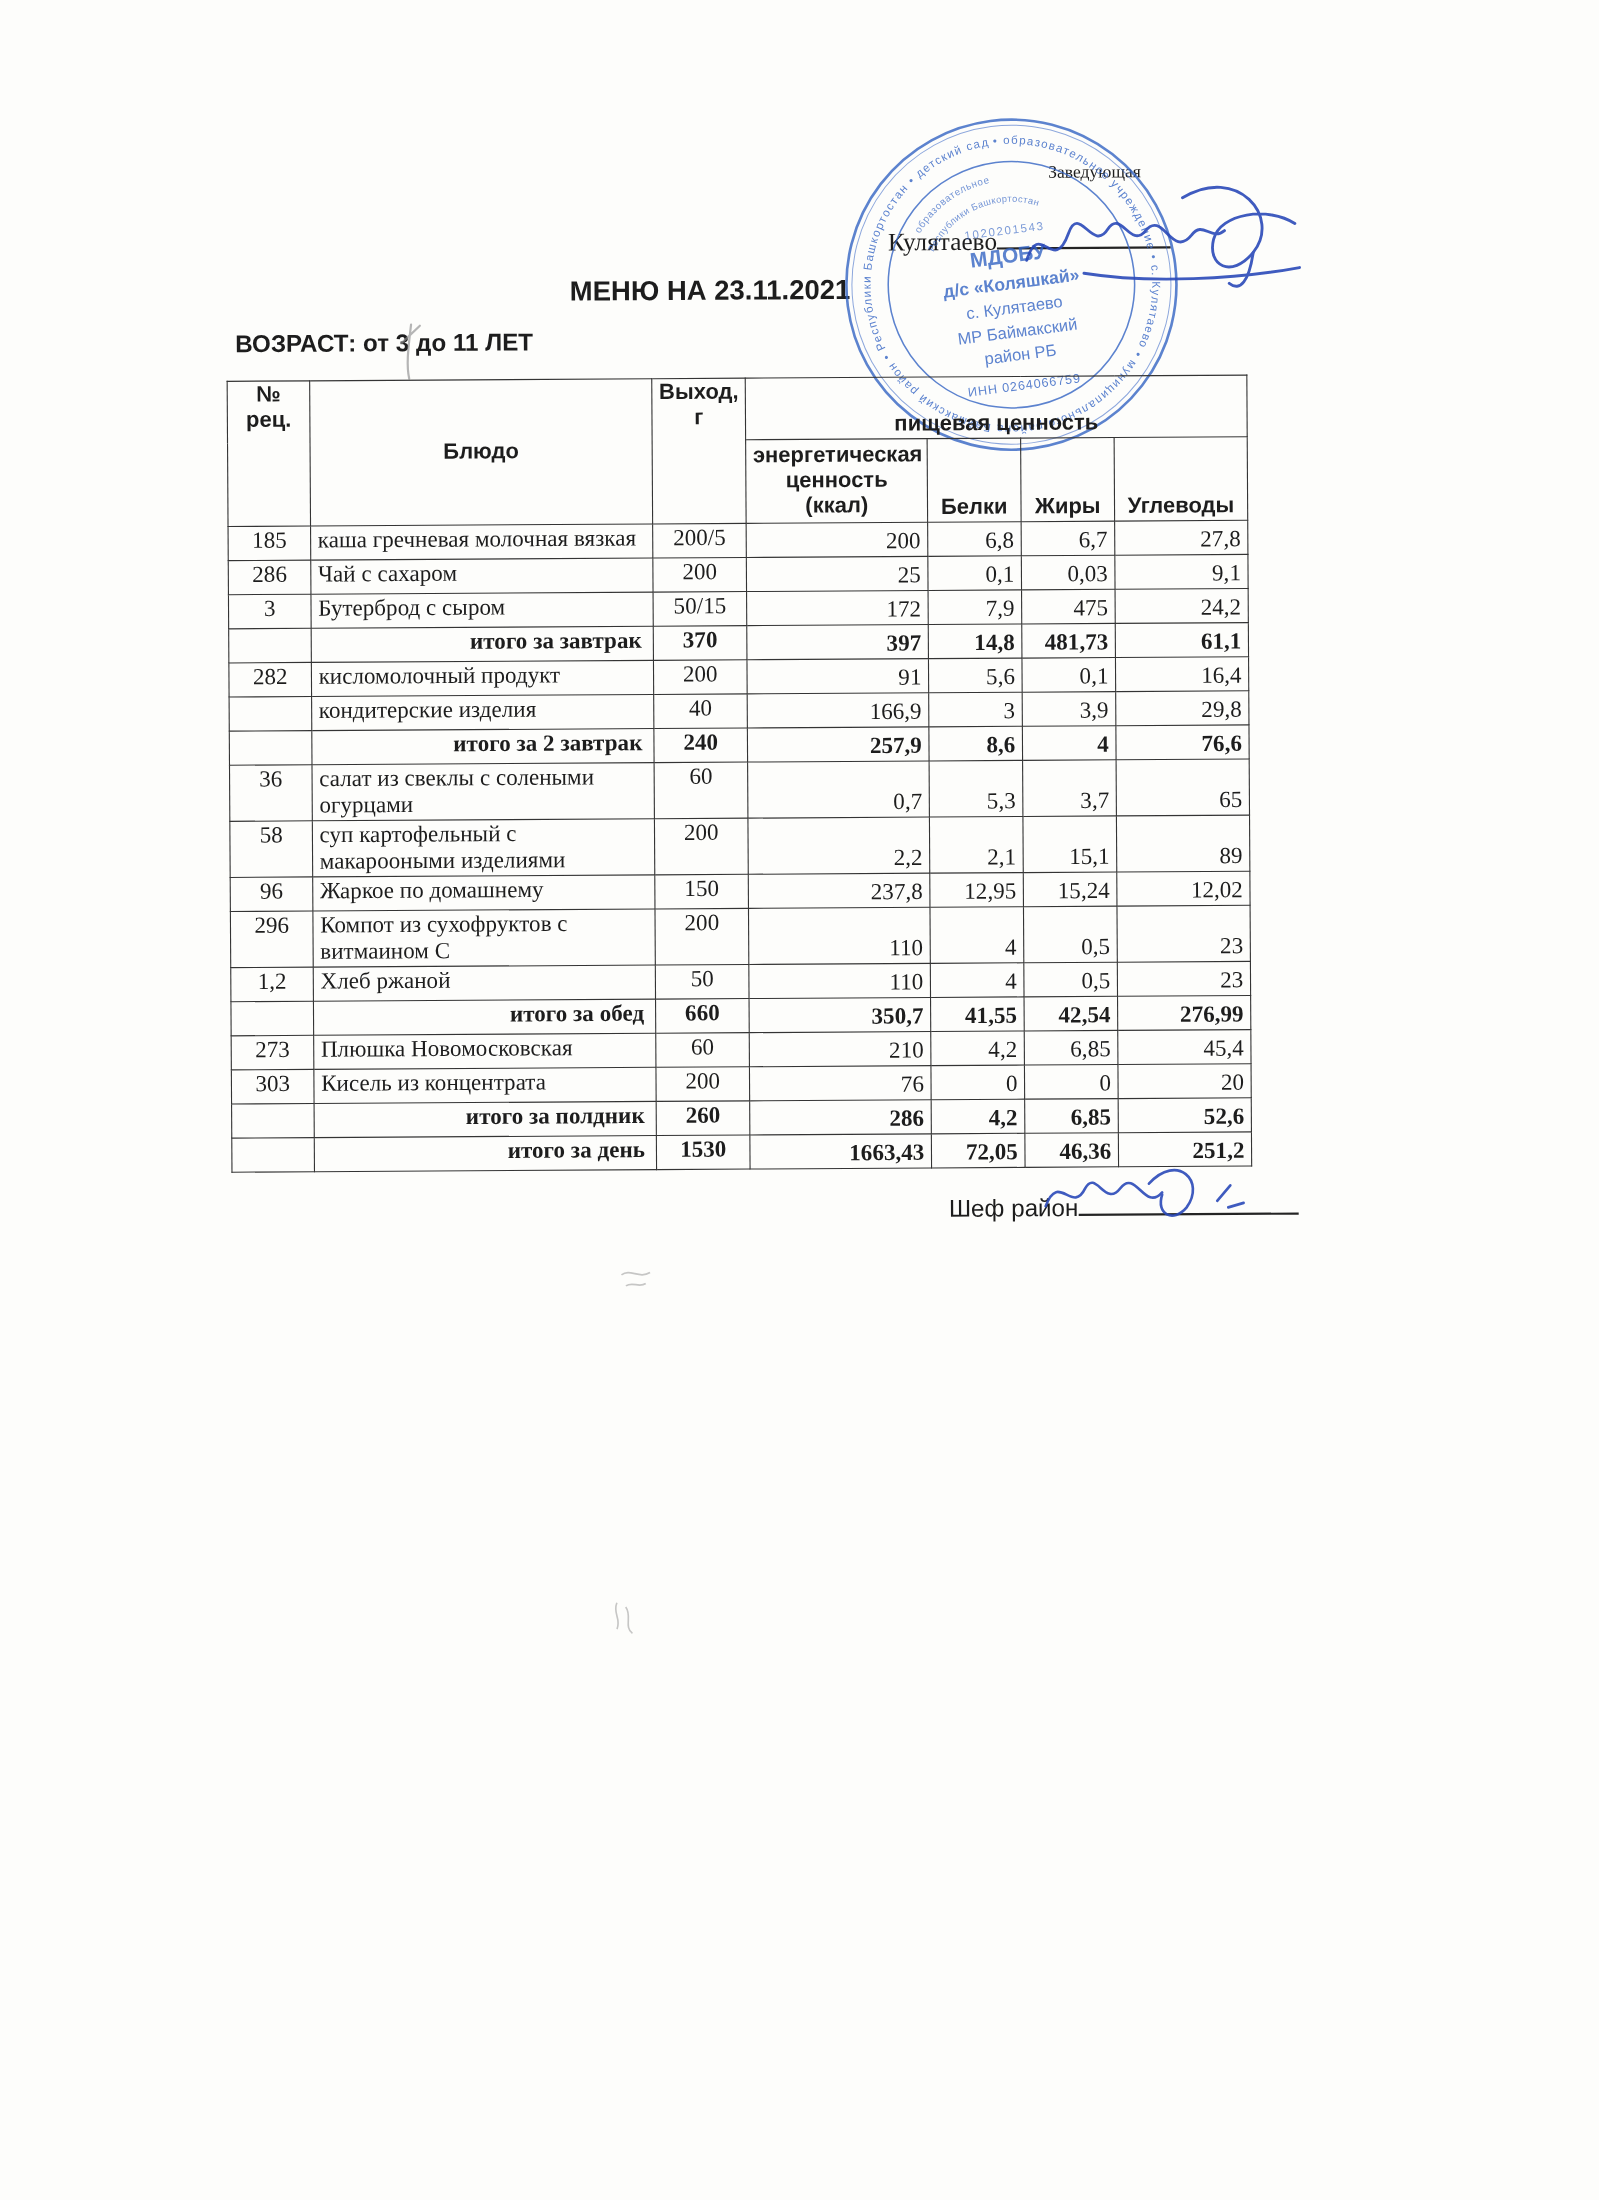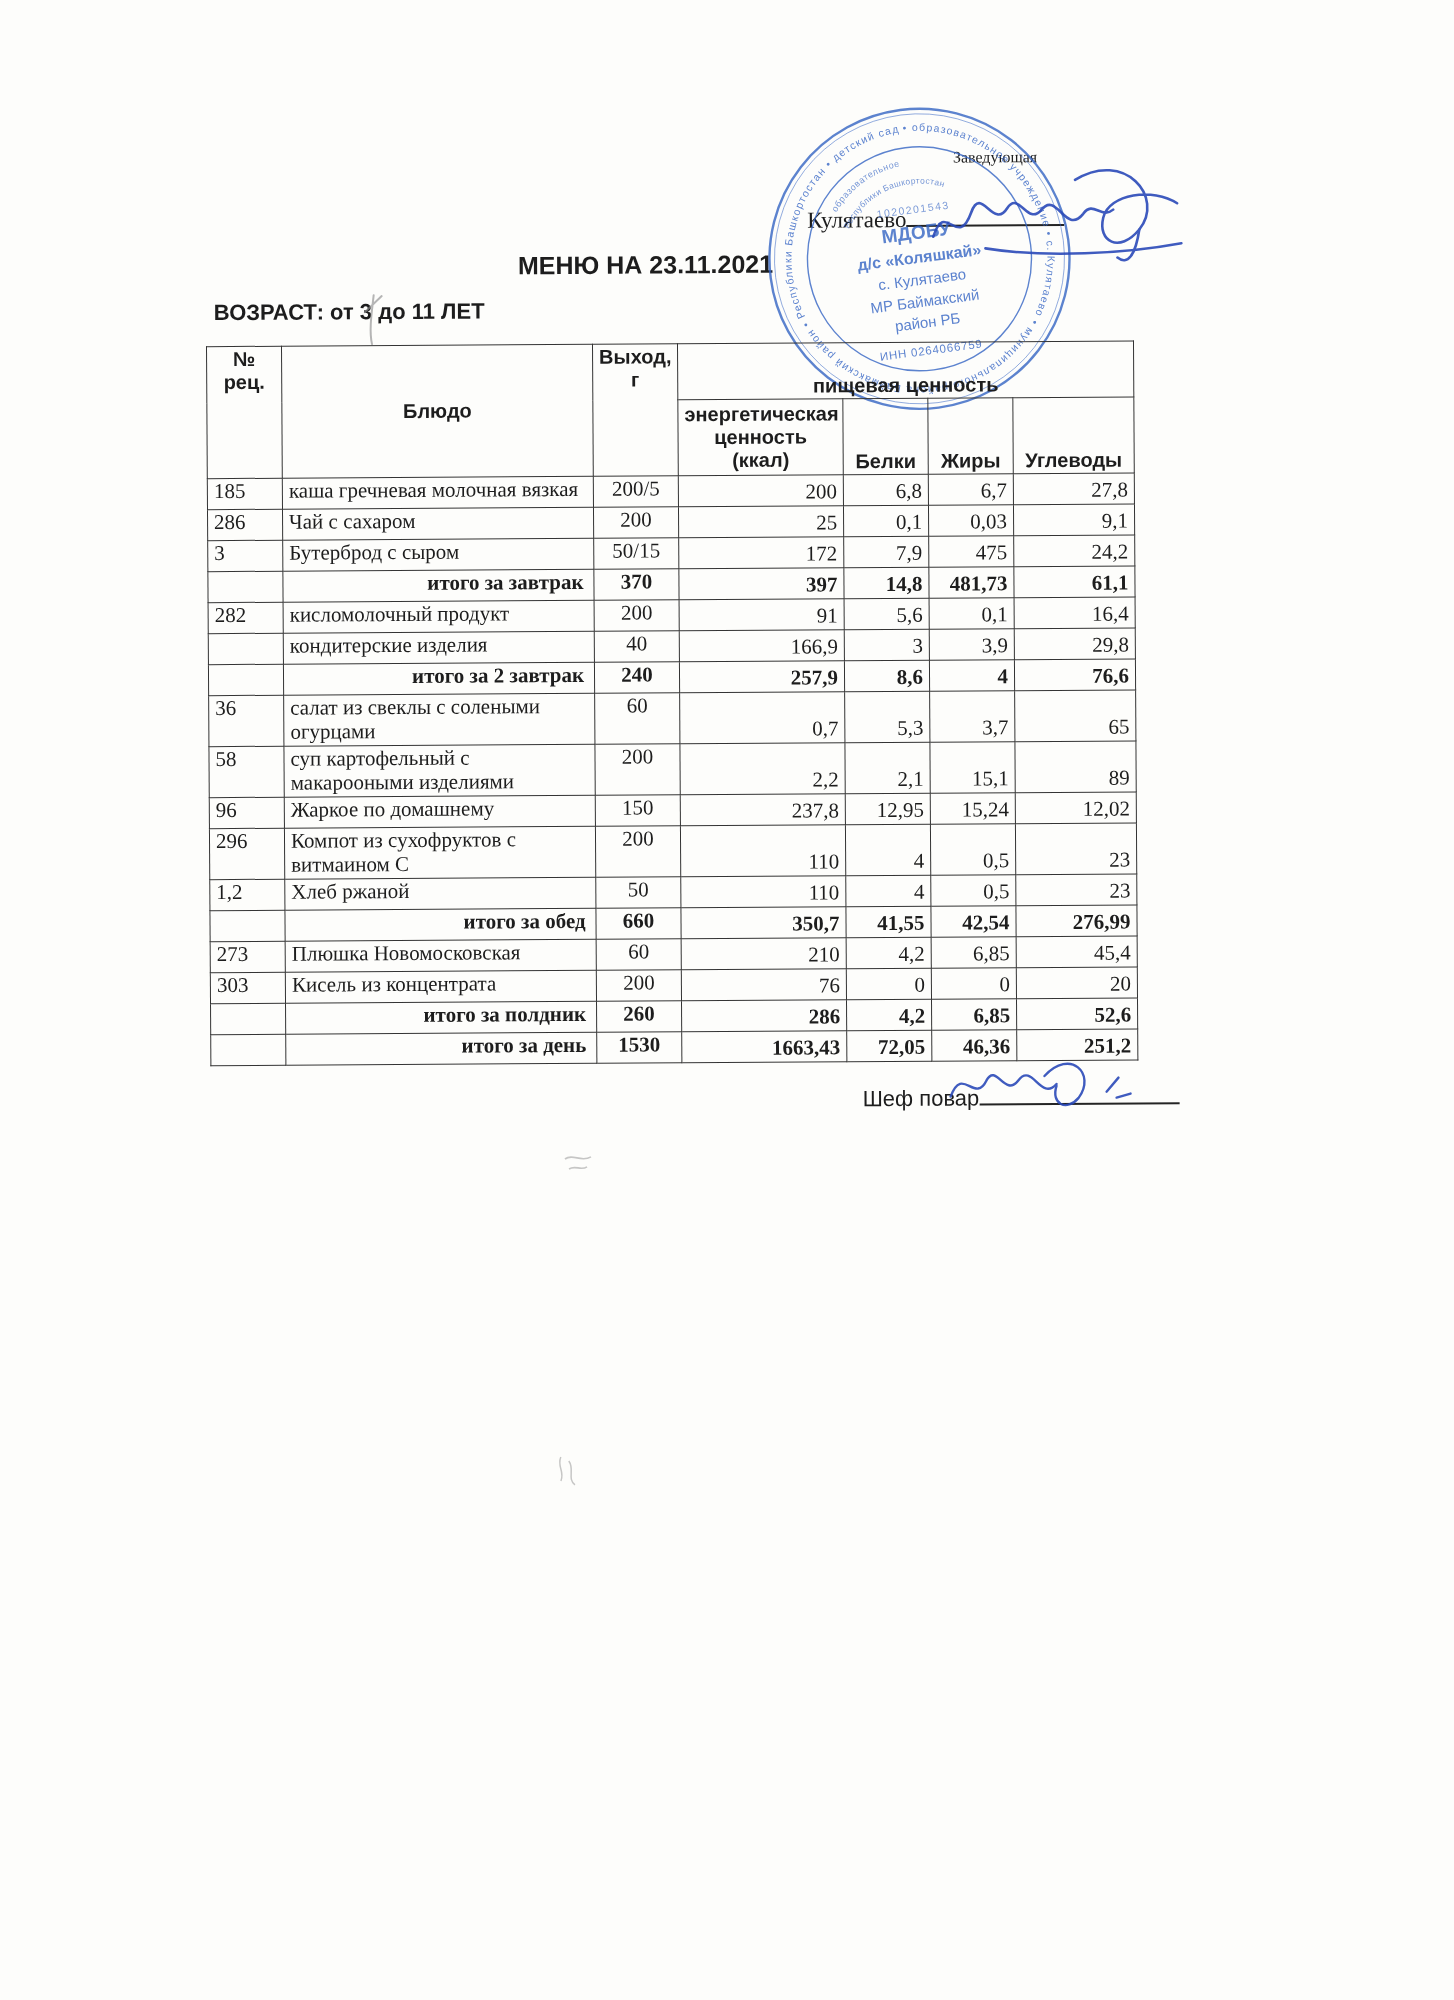--- a/index.html
+++ b/index.html
@@ -33,21 +33,21 @@
   }
   .hr1 { height:56px; } .hr2 { height:76px; }
   .h-num  { vertical-align:top; padding-top:4px; }
   .h-dish { vertical-align:middle; }
   .h-out  { vertical-align:top; padding-top:4px; }
   .h-nutrition { vertical-align:bottom; font-size:21px; padding-bottom:3px; }
   .h-energy { vertical-align:middle; font-size:19px; }
   .h-protein,.h-fat,.h-carbs { vertical-align:bottom; padding-bottom:4px; }
 
   .menu-table tbody tr { height:31px; }
-  .c-num  { vertical-align:top; }
+  .c-num  { text-align:center; vertical-align:top; }
   .c-dish { text-align:left; vertical-align:top; padding-left:8px; }
   .c-out  { text-align:center; vertical-align:top;margin-top:29px; }
   .c-energy,.c-protein,.c-fat,.c-carbs { text-align:right; vertical-align:bottom; padding-right:14px; }
   .c-energy { padding-right:28px; }
   tr.total td { font-weight:bold; }
   tr.total .c-dish { text-align:right; padding-right:10px; }
 
   .chef-row { position:absolute; top:1085px; left:862px; font-family:"Liberation Sans", sans-serif; font-size:22px; white-space:nowrap; }
   .chef-underline { display:inline-block; width:200px; height:1.0em; border-bottom:2px solid #242424; }
 
@@ -298,21 +298,21 @@
               <td class="c-energy">1663,43</td>
               <td class="c-protein">72,05</td>
               <td class="c-fat">46,36</td>
               <td class="c-carbs">251,2</td>
             </tr>
           </tbody>
       </table>
     </div>
 
     <div class="chef-row">
-      <span>Шеф повар</span><span class="chef-underline"></span>
+      <span>Шеф район</span><span class="chef-underline"></span>
     </div>
     <svg class="sig-svg sig-chef" width="190" height="70" viewBox="0 0 190 70">
       <g fill="none" stroke="#2b4ab8" stroke-width="2.4" stroke-linecap="round" opacity="0.9">
         <path d="M6,50 C18,18 30,58 42,34 C52,16 60,52 74,34 C88,16 96,56 112,38"></path>
         <path d="M100,30 C126,2 152,28 134,52 C122,66 106,58 112,40"></path>
         <path d="M162,46 l12,-14 M172,52 l14,-4"></path>
       </g>
     </svg>
 
     <svg class="smudge" style="top:1148px;left:560px" width="40" height="26" viewBox="0 0 40 26">

